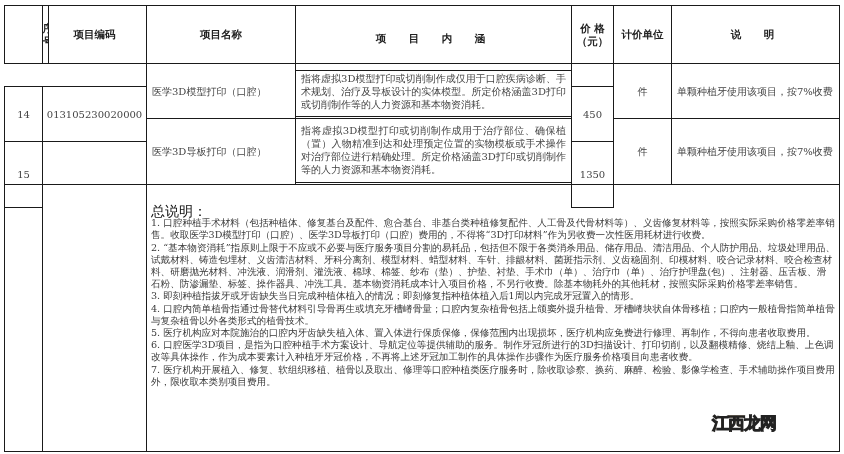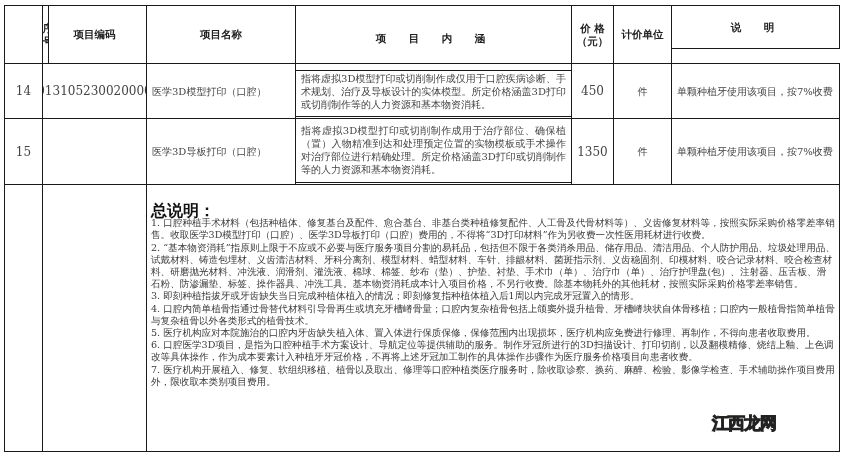--- a/index.html
+++ b/index.html
@@ -4,47 +4,47 @@
 <style>
   html, body { margin: 0; padding: 0; background: #ffffff; }
   body { width: 844px; height: 454px; overflow: hidden; position: relative;
          font-family: "DejaVu Serif", "Liberation Serif", serif; color: #333; }
   .tbl { position: absolute; left: 4px; top: 5px; width: 836px; height: 447px; }
   .cell { position: absolute; box-sizing: border-box; border: 1.5px solid #1a1a1a;
           display: flex; align-items: center; justify-content: center; overflow: hidden; }
   .hdr { font-family: "DejaVu Sans", "Liberation Sans", sans-serif; font-weight: bold;
          font-size: 10.5px; color: #222; text-align: center; line-height: 13px; }
   .hdr-spaced { letter-spacing: 6px; }
-  .num { font-size: 12px; color: #444; }
+  .num { font-size: 10px; color: #444; margin-top: 23px; }
   .txt { font-size: 10px; color: #444; line-height: 13px; }
   .left { justify-content: flex-start; text-align: left; padding: 0 5px; }
   .content { justify-content: flex-start; align-items: center; padding: 0 5px; text-align: justify; }
   .notes { align-items: flex-start; justify-content: flex-start; padding: 20px 4px 0 4px; }
   .notes-inner { font-size: 9.6px; line-height: 12.2px; color: #3a3a3a; }
-  .notes-title { font-family: "DejaVu Sans", "Liberation Sans", sans-serif; font-weight: bold;
-                 color: #111; font-size: 16px; }
+  .notes-title { font-family: "DejaVu Sans", "Liberation Sans", sans-serif; font-weight: normal;
+                 color: #111; font-size: 14px; }
   .watermark { position: absolute; left: 712px; top: 408px; font-family: "DejaVu Sans", sans-serif;
                font-weight: bold; font-size: 17px; letter-spacing: -1px; line-height: 30px;
                -webkit-text-stroke: 1px #222; }
   .wm-a { color: #e89a2a; }
   .wm-b { color: #ffffff; }
 </style>
 </head>
 <body>
 
 <div class="tbl">
 
   <div class="cell hdr" style="left:0;top:0;width:39px;height:59px;padding-left:43px;">序号</div>
   <div class="cell hdr" style="left:38px;top:0;width:105px;height:59px;">项目编码</div>
   <div class="cell hdr" style="left:142px;top:0;width:150px;height:59px;">项目名称</div>
   <div class="cell hdr hdr-spaced" style="left:291px;top:0;width:277px;height:66px;">项　目　内　涵</div>
   <div class="cell hdr" style="left:567px;top:0;width:43px;height:59px;white-space:pre-line;">价 格
 （元）</div>
   <div class="cell hdr" style="left:609px;top:0;width:59px;height:59px;">计价单位</div>
-  <div class="cell hdr hdr-spaced" style="left:667px;top:0;width:169px;height:44px;text-align:right;">说　明</div>
+  <div class="cell hdr hdr-spaced" style="left:667px;top:0;width:169px;height:59px;text-align:right;">说　明</div>
 
   <div class="cell num" style="left:0;top:58px;width:39px;height:56px;">14</div>
   <div class="cell num" style="left:38px;top:58px;width:105px;height:56px;">013105230020000</div>
   <div class="cell txt left" style="left:142px;top:58px;width:150px;height:56px;">医学3D模型打印（口腔）</div>
   <div class="cell txt content" style="left:291px;top:58px;width:277px;height:56px;">指将虚拟3D模型打印或切削制作成仅用于口腔疾病诊断、手术规划、治疗及导板设计的实体模型。所定价格涵盖3D打印或切削制作等的人力资源和基本物资消耗。</div>
   <div class="cell num" style="left:567px;top:58px;width:43px;height:56px;">450</div>
   <div class="cell txt" style="left:609px;top:58px;width:59px;height:56px;">件</div>
   <div class="cell txt left" style="left:667px;top:58px;width:169px;height:56px;">单颗种植牙使用该项目，按7%收费</div>
 
   <div class="cell num" style="left:0;top:113px;width:39px;height:67px;">15</div>

